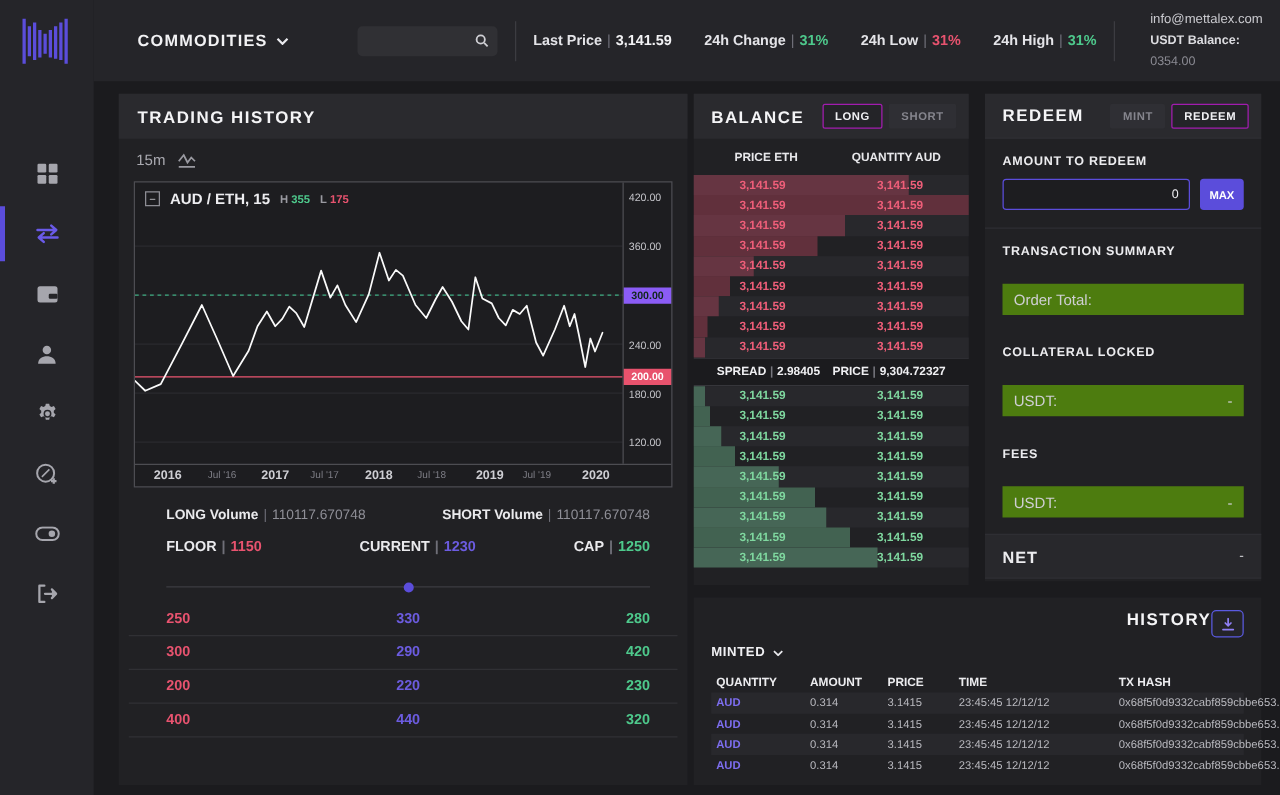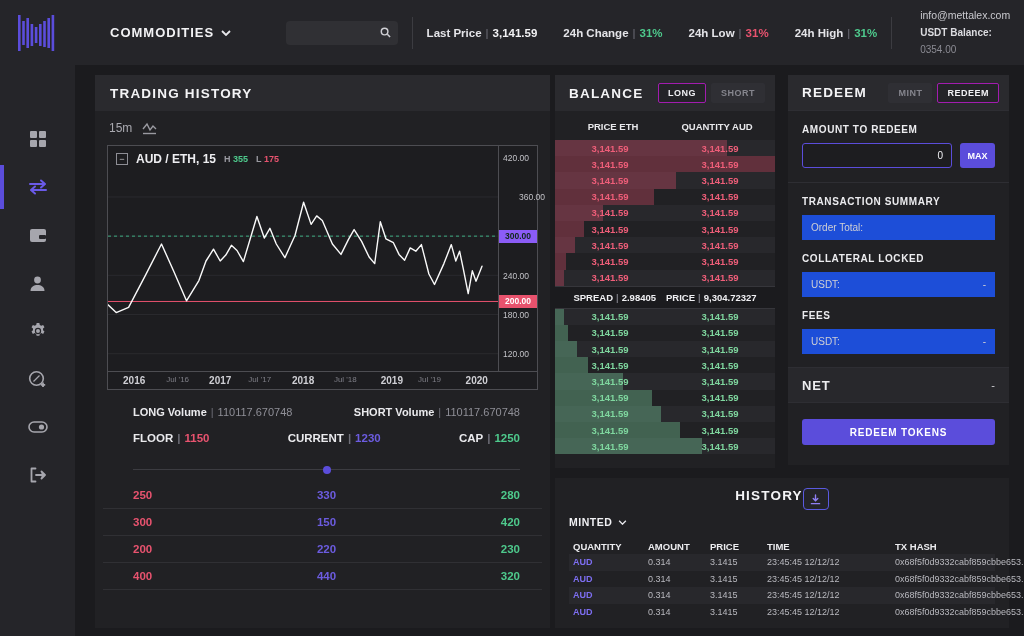--- a/index.html
+++ b/index.html
@@ -158,39 +158,39 @@
   .amount-input {
     flex:1; height:25px; background:#1d1d20; border:1px solid #5b4ddb; border-radius:3px;
     color:#f0f0f3; font-size:10px; text-align:right; padding:0 8px; outline:none;
     font-family:"Liberation Sans", sans-serif;
   }
   .max-btn {
     width:40px; height:25px; background:#5b4ddb; color:#fff; font-size:9px; font-weight:700;
     border:none; border-radius:3px; cursor:pointer; font-family:"Liberation Sans", sans-serif;
   }
   .kv-row {
-    margin:0 14px; height:25px; background:#1d4ed8; display:flex; align-items:center;
-    justify-content:space-between; padding:0 9px; font-size:10px; color:#cfcfd4;
+    margin:12px 14px; height:25px; background:#4d7c0f; display:flex; align-items:center;
+    justify-content:space-between; padding:0 9px; font-size:12px; color:#cfcfd4;
   }
   .divider { height:1px; background:#2e2e33; margin:14px 0 0 0; }
   .net-row {
     margin-top:13px; height:36px; background:#28282c; border-top:1px solid #2e2e33;
     border-bottom:1px solid #2e2e33; display:flex; align-items:center;
     justify-content:space-between; padding:0 14px;
   }
   .net-row .net-l { font-size:13px; font-weight:700; letter-spacing:0.8px; }
   .net-row .net-v { color:#cfcfd4; font-size:11px; }
   .redeem-btn {
     display:block; margin:16px 14px 0 14px; width:193px; height:26px; background:#5b4ddb;
     color:#fff; font-size:10px; font-weight:700; letter-spacing:0.8px; border:none;
     border-radius:3px; cursor:pointer; font-family:"Liberation Sans", sans-serif;
   }
   
   .history { left:555px; top:478px; width:454px; height:150px; padding:10px 14px; }
-  .hist-top { display:flex; justify-content:center; align-items:flex-start; }
+  .hist-top { display:flex; justify-content:flex-end; align-items:flex-start; }
   .dl-btn {
     width:26px; height:22px; background:#242428; border:1px solid #5a5ae0; border-radius:4px;
     display:flex; align-items:center; justify-content:center; cursor:pointer;
   }
   .minted { display:flex; align-items:center; gap:6px; margin-top:6px; cursor:pointer;
     font-size:10.5px; font-weight:700; letter-spacing:0.5px; color:#f0f0f3; }
   .hist-grid { display:grid; grid-template-columns:79px 62px 57px 128px 1fr; align-items:center; }
   .hist-head { margin-top:10px; font-size:9.5px; font-weight:700; color:#ececef; height:16px; }
   .hist-row { height:16.5px; font-size:9px; color:#b9b9bf; }
   .hist-row.alt { background:#28282c; }
@@ -333,21 +333,21 @@
           <line x1="0" x2="391" y1="155.45664739884393" y2="155.45664739884393" stroke="#2a2a2e" stroke-width="1"></line>
           <line x1="0" x2="391" y1="168.52023121387285" y2="168.52023121387285" stroke="#2a2a2e" stroke-width="1"></line>
           <line x1="0" x2="391" y1="207.71098265895955" y2="207.71098265895955" stroke="#2a2a2e" stroke-width="1"></line>
           <line x1="0" x2="391" y1="90.13872832369943" y2="90.13872832369943" stroke="#3fae82" stroke-width="1" stroke-dasharray="3,3"></line>
           <line x1="0" x2="391" y1="155.45664739884393" y2="155.45664739884393" stroke="#e8526d" stroke-width="1"></line>
           <polyline points="0.0,158.7 8.2,166.6 20.6,161.3 37.4,129.3 53.5,98.0 65.5,124.8 78.5,154.8 90.9,134.6 98.0,115.0 105.5,103.2 112.2,115.0 117.8,109.1 123.4,99.3 129.0,104.5 135.4,115.6 148.9,70.5 156.3,92.1 161.9,82.3 168.3,98.0 176.9,111.7 187.0,89.5 195.6,56.2 203.1,78.4 208.7,69.9 214.3,74.5 224.4,98.0 233.0,108.4 240.5,93.4 246.1,83.6 253.6,95.4 261.1,111.0 266.7,117.6 272.3,75.8 277.9,92.8 285.4,96.7 291.0,108.4 296.6,114.3 302.2,101.9 307.8,105.2 313.4,98.6 320.9,128.0 326.5,138.5 335.9,117.6 343.3,98.6 347.8,115.0 351.6,105.2 355.3,122.8 360.2,147.6 364.3,124.8 368.0,135.2 374.0,120.2" fill="none" stroke="#fafafa" stroke-width="1.4" stroke-linejoin="round" stroke-linecap="round"></polyline>
         </svg>
       </div>
     <div class="price-scale" id="price-scale">
         <div class="ps-label" style="top: 7.25723px;">420.00</div>
-        <div class="ps-label" style="top: 46.448px; margin-left: 16px;">360.00</div>
+        <div class="ps-label" style="top: 46.448px;">360.00</div>
         <div class="ps-badge green" style="top: 83.6387px;">300.00</div>
         <div class="ps-label" style="top: 124.829px;">240.00</div>
         <div class="ps-badge red" style="top: 148.957px;">200.00</div>
         <div class="ps-label" style="top: 164.02px;">180.00</div>
         <div class="ps-label" style="top: 203.211px;">120.00</div>
       </div>
     <div class="time-axis" id="time-axis">
         <span class="ta-label major" style="left: 26.197px;">2016</span>
         <span class="ta-label minor" style="left: 69.598px;">Jul '16</span>
         <span class="ta-label major" style="left: 112.217px;">2017</span>
@@ -383,21 +383,21 @@
     <div class="slider-dot" id="slider-dot" style="left: 50%;"></div>
   </div>
   <div class="levels" id="levels-table">
       <div class="level-row">
         <span class="lv-floor">250</span>
         <span class="lv-cur">330</span>
         <span class="lv-cap">280</span>
       </div>
       <div class="level-row">
         <span class="lv-floor">300</span>
-        <span class="lv-cur">150</span>
+        <span class="lv-cur">290</span>
         <span class="lv-cap">420</span>
       </div>
       <div class="level-row">
         <span class="lv-floor">200</span>
         <span class="lv-cur">220</span>
         <span class="lv-cap">230</span>
       </div>
       <div class="level-row">
         <span class="lv-floor">400</span>
         <span class="lv-cur">440</span>

